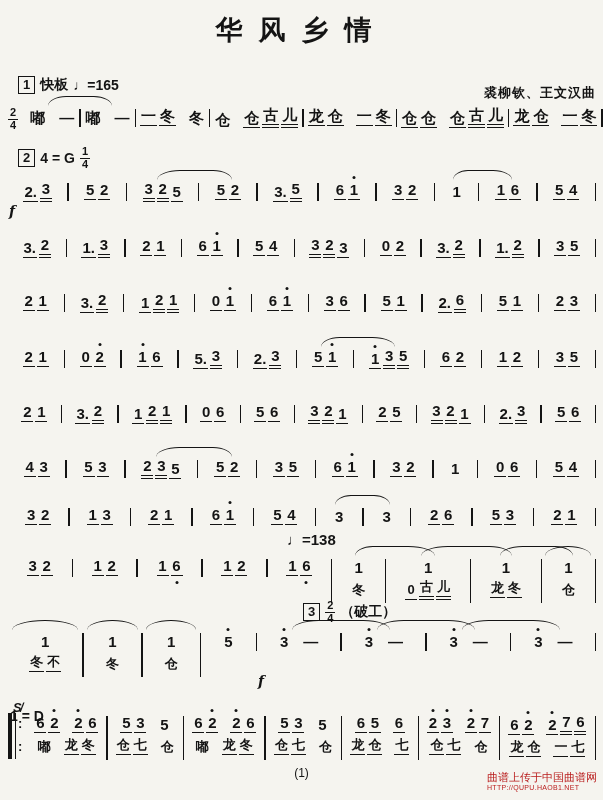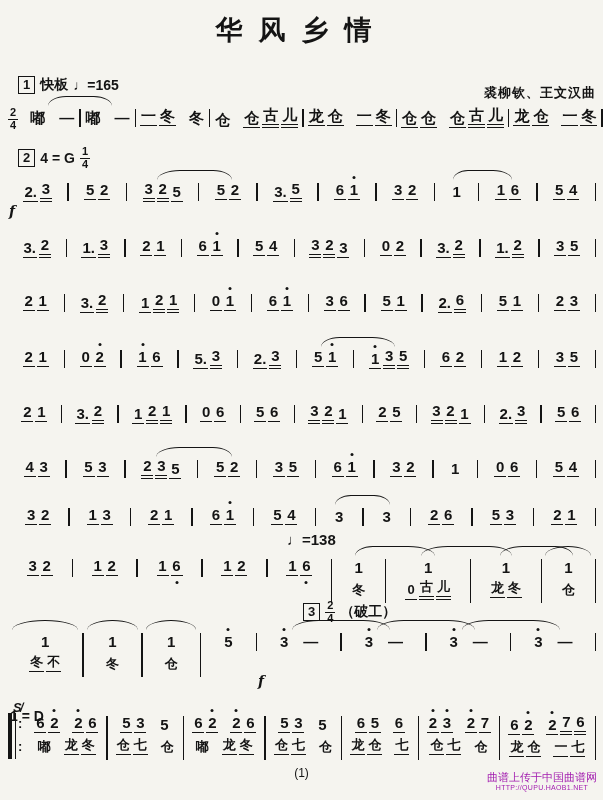--- a/index.html
+++ b/index.html
@@ -10,21 +10,21 @@
          font-size:27px;font-weight:bold;letter-spacing:16px;}
   .composer{top:84px;right:7px;font-size:13px;font-weight:bold;letter-spacing:1px;}
   .marker{display:flex;align-items:center;gap:5px;font-weight:bold;font-size:14px;}
   .sec1{top:76px;left:18px;}
   .sec2{top:146px;left:18px;}
   .sec3{top:600px;left:303px;}
   .tempo2{top:531px;left:263px;font-weight:bold;font-size:15px;margin-left:24px;}
   .key2{top:684px;left:10px;font-weight:bold;font-size:14px;margin-top:24px;}
   .segno{top:700px;left:13px;font-weight:bold;font-size:13px;font-style:italic;}
   .pageno{top:766px;left:0;width:100%;text-align:center;font-size:12px;}
-  .wm{top:771px;right:6px;text-align:center;color:#a21caf;line-height:1.2;}
+  .wm{top:771px;right:6px;text-align:left;color:#b91c1c;line-height:1.2;}
   .wm .l1{font-size:11px;}
   .wm .l2{font-size:7px;letter-spacing:.3px;}
   .secbox{display:inline-block;border:1.6px solid #141414;padding:0 4px;font-weight:bold;
           font-size:13px;line-height:16px;}
   .frac{display:inline-flex;flex-direction:column;align-items:center;font-weight:bold;
         font-size:11px;line-height:1.05;}
   .frac .num{border-bottom:1.3px solid #141414;padding:0 2px;}
   .frac .den{padding:0 2px;}
   
   .line{position:absolute;display:flex;align-items:flex-start;}

